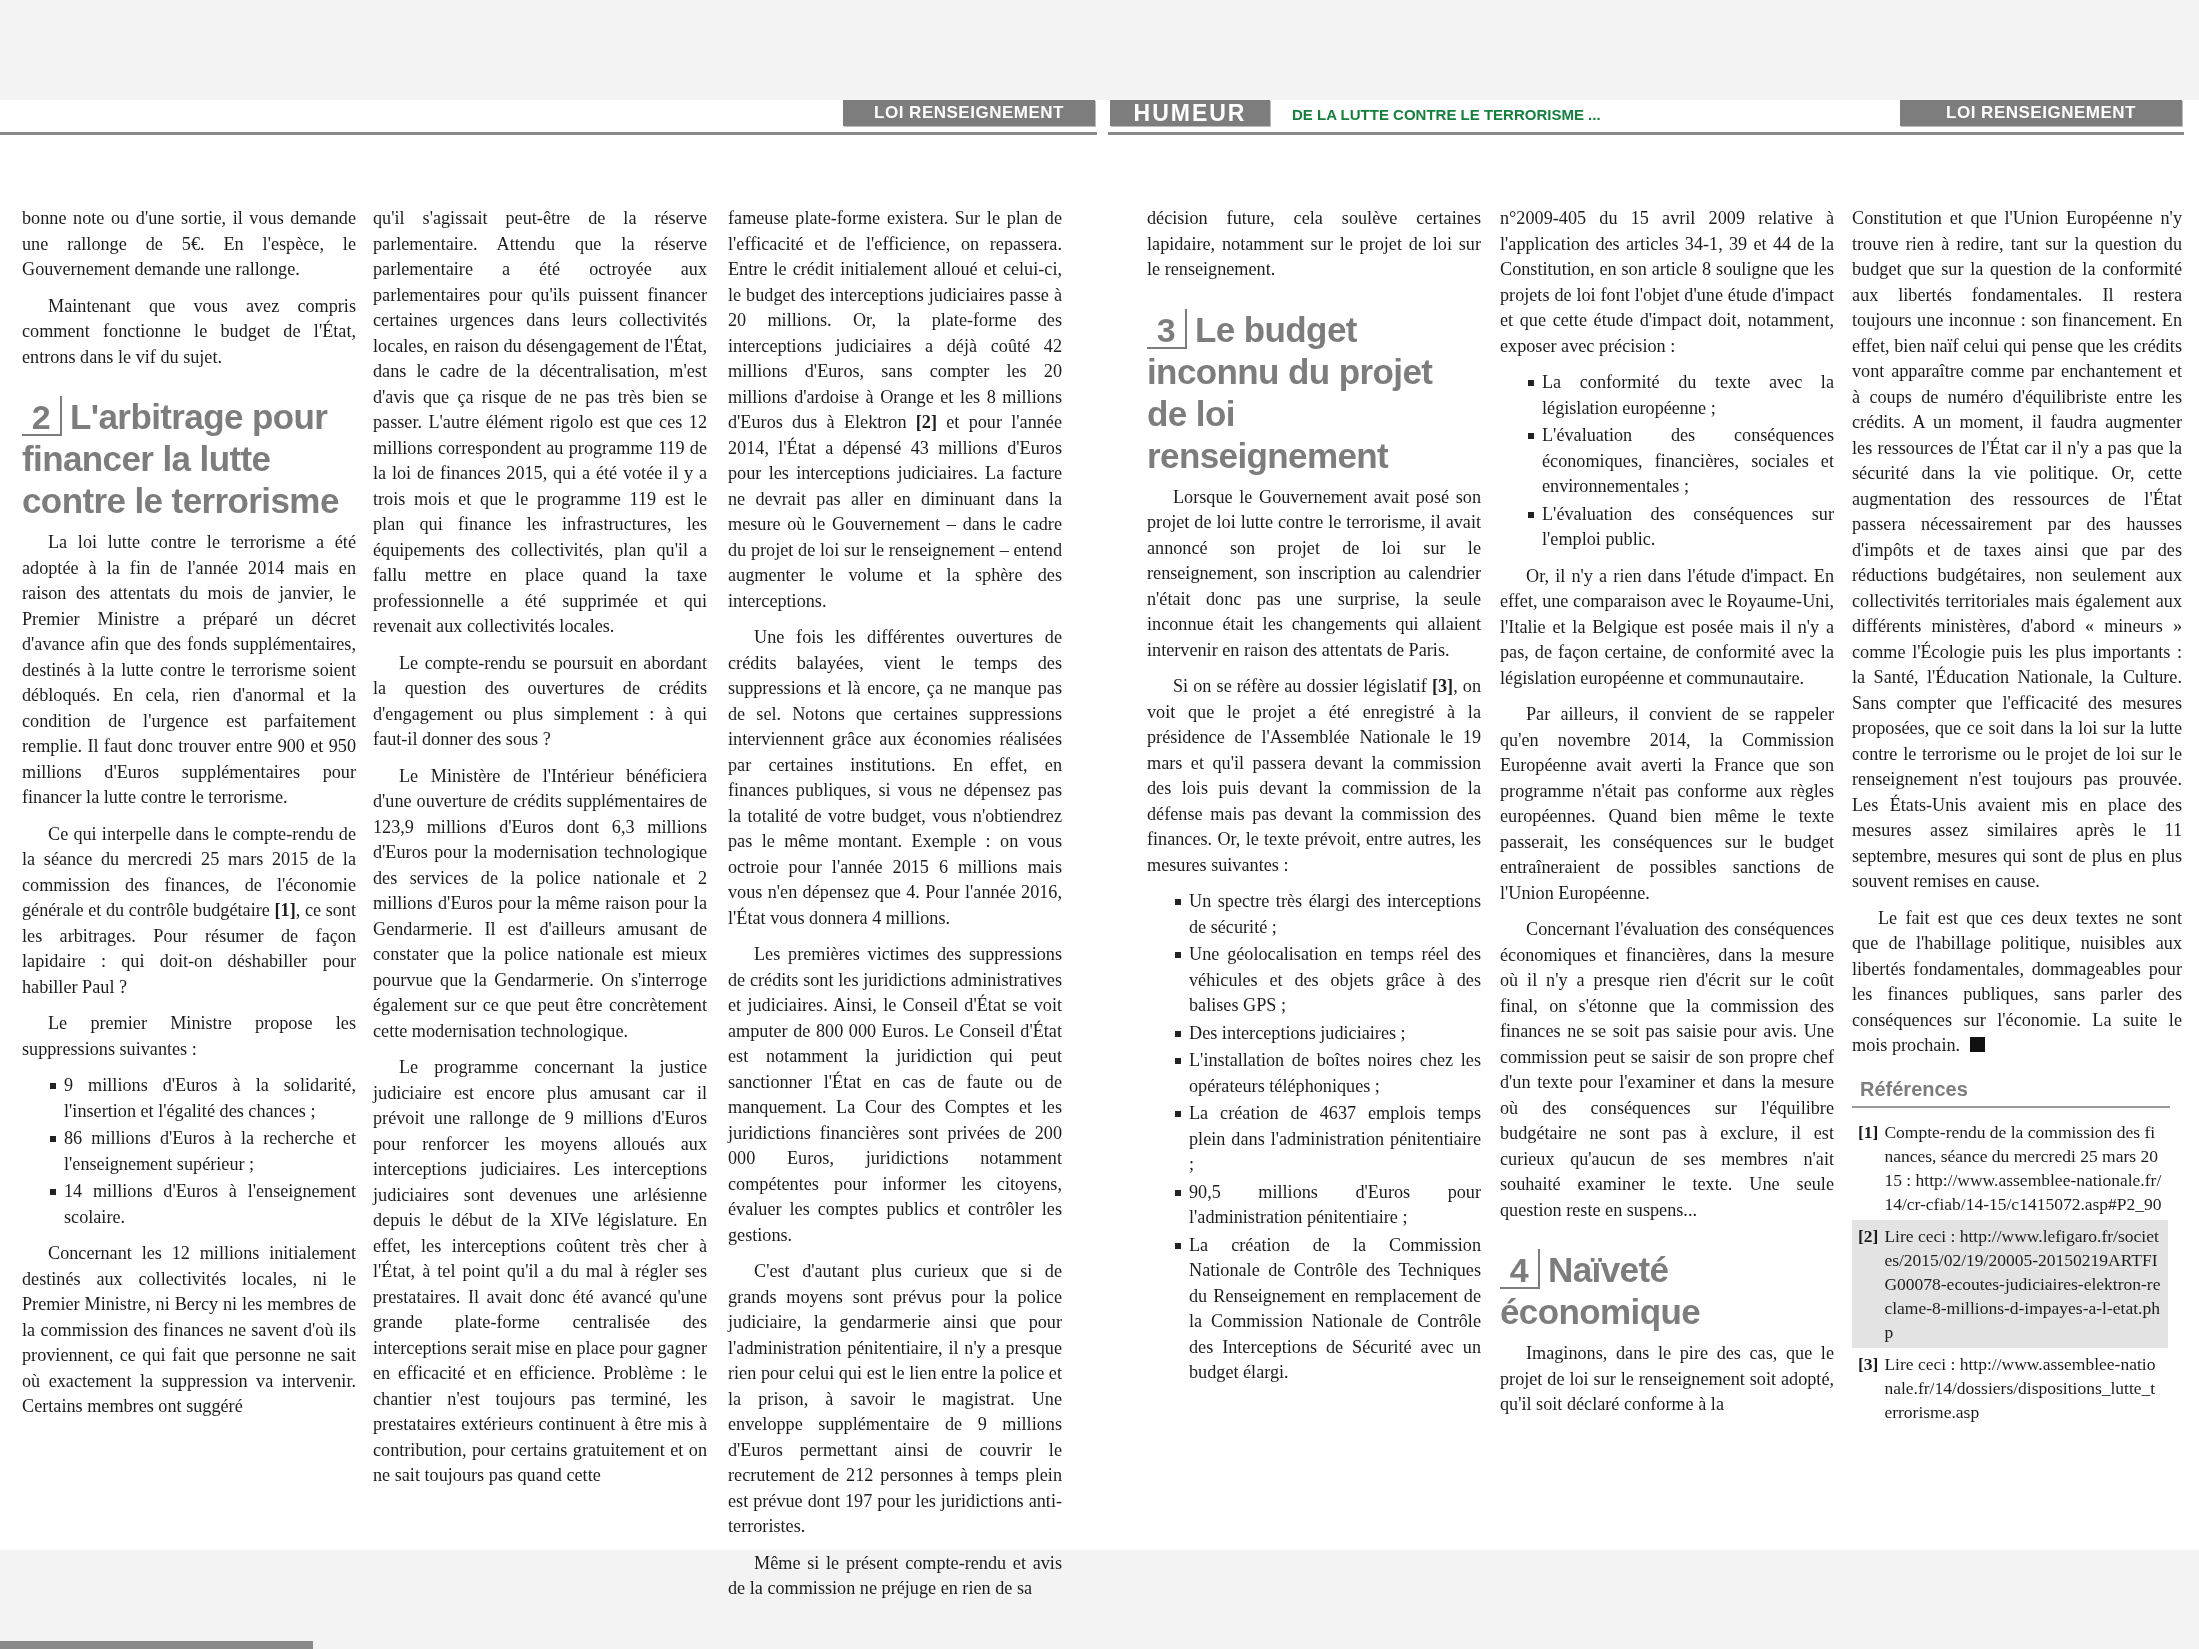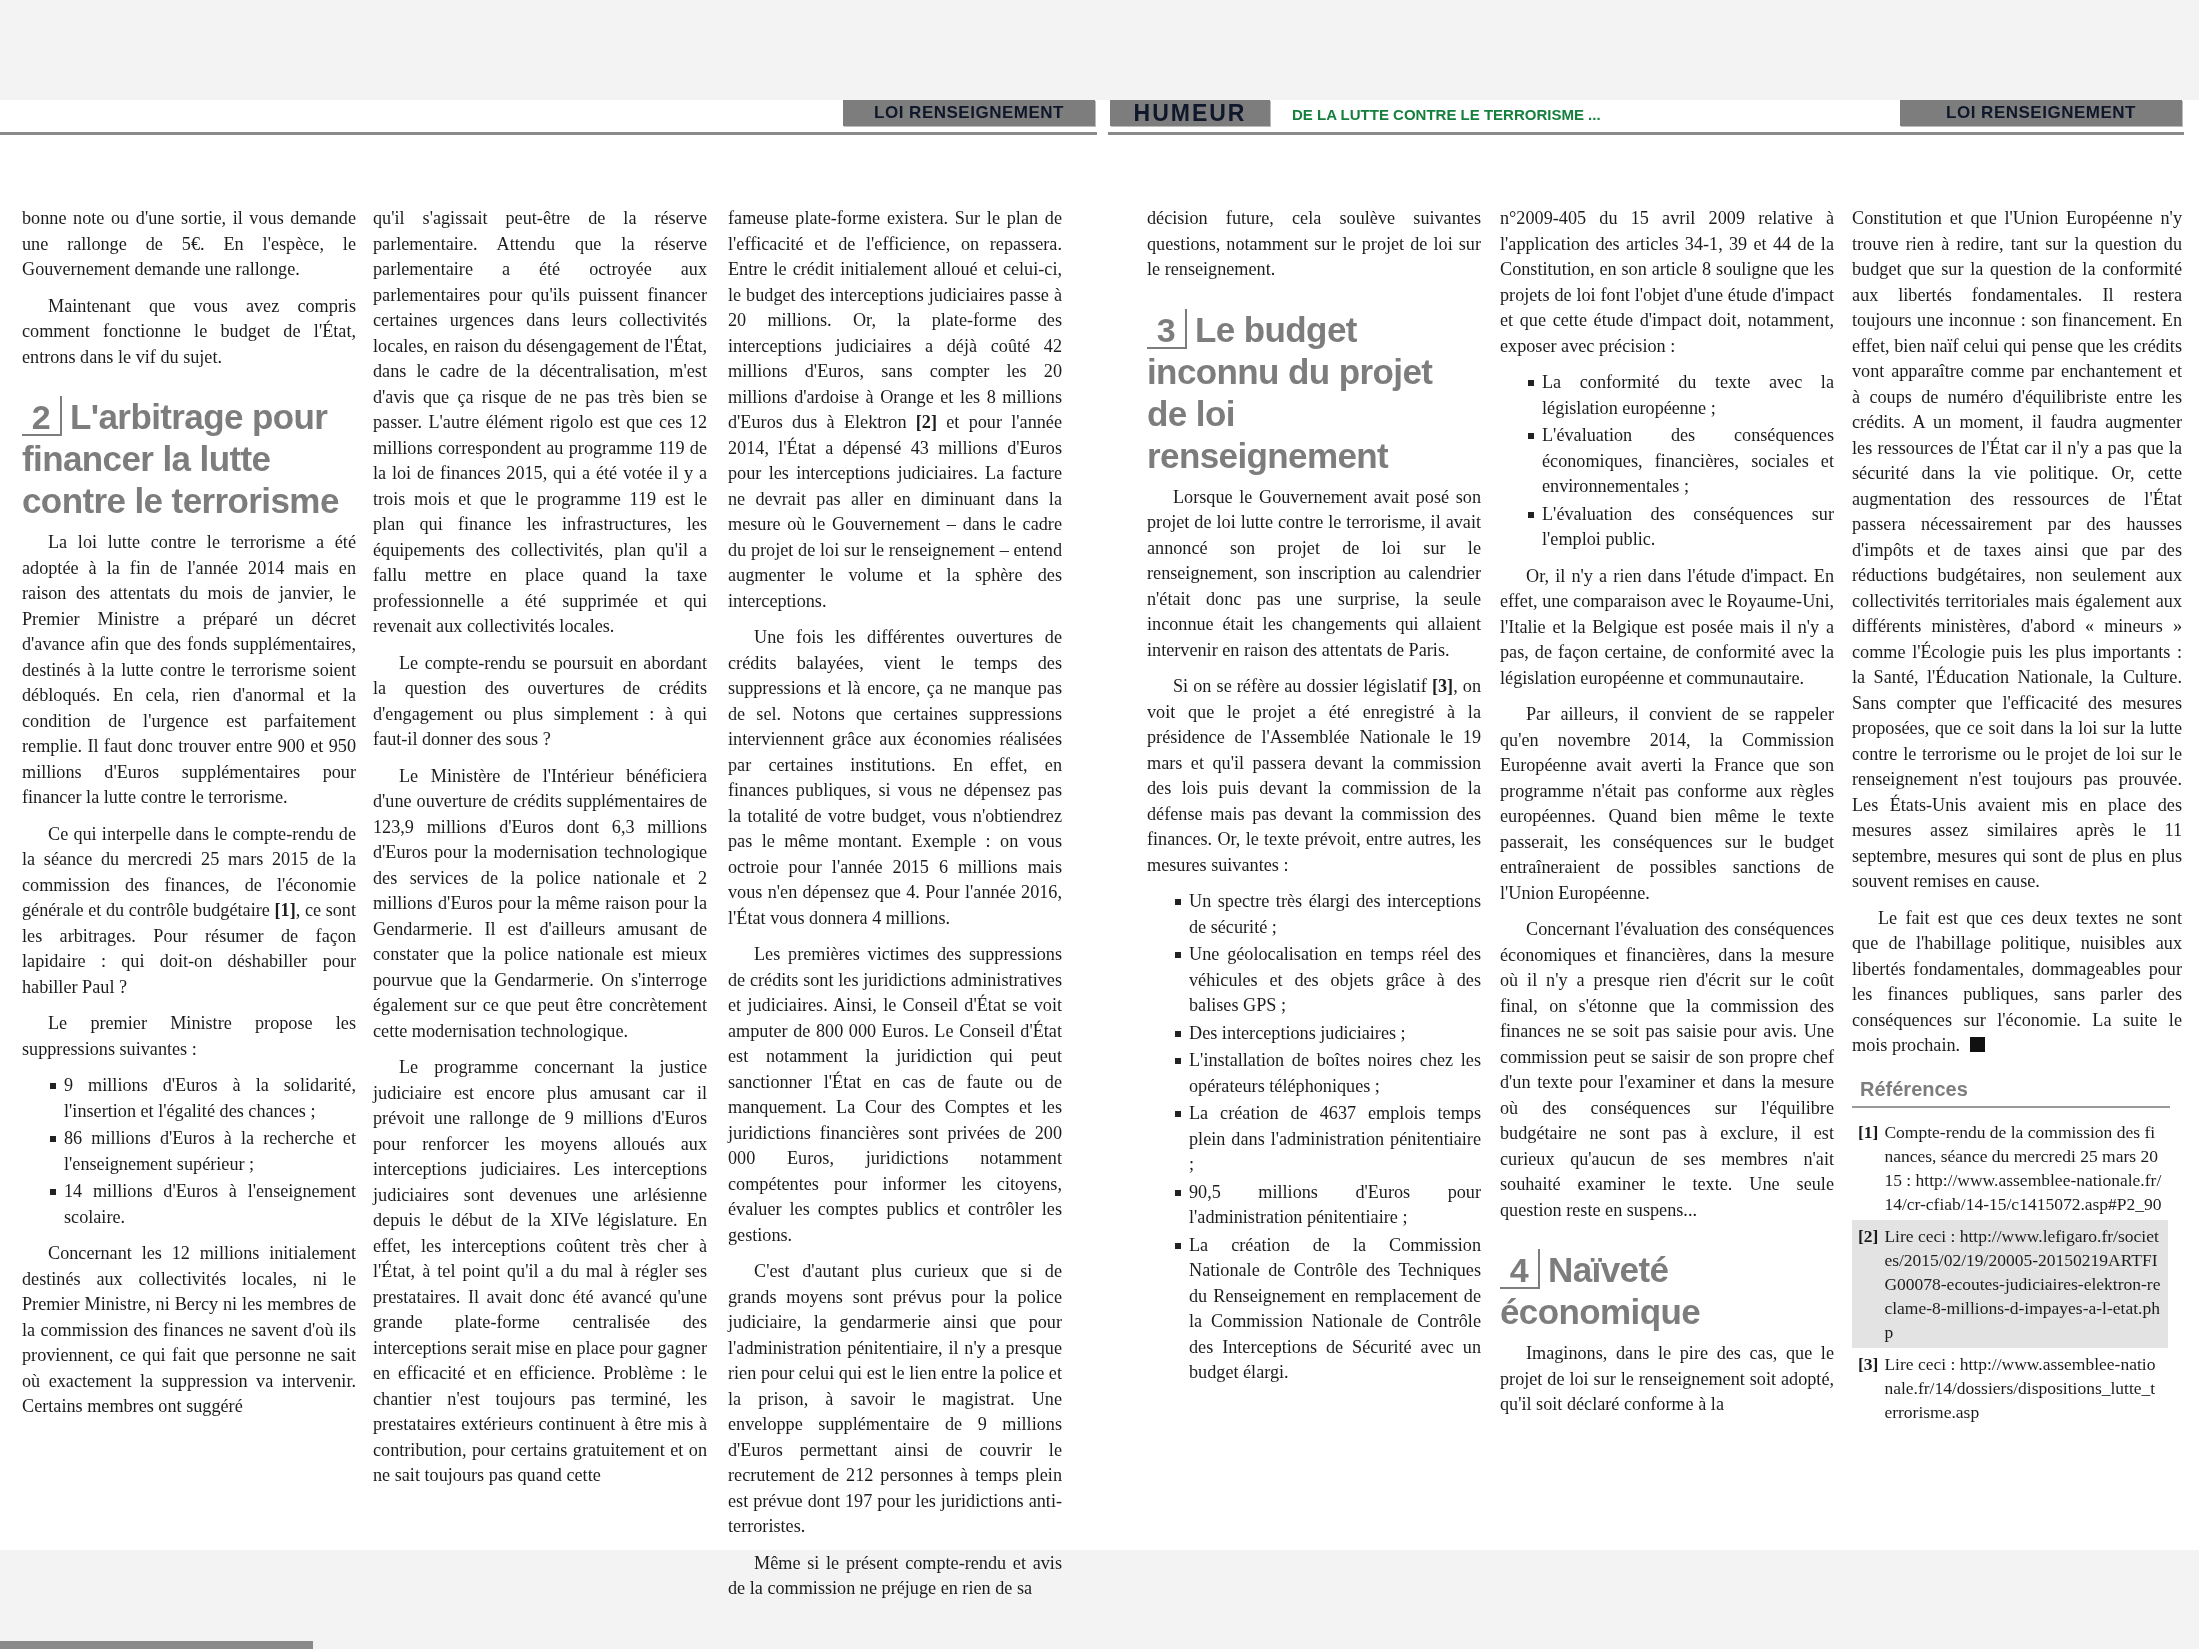--- a/index.html
+++ b/index.html
@@ -1,19 +1,19 @@
 <!DOCTYPE html>
 <html><head>
 <meta charset="utf-8">
 <style>
   html,body{margin:0;padding:0;}
   body{width:2199px;height:1649px;background:#f3f3f3;position:relative;overflow:hidden;
        font-family:"Liberation Serif","DejaVu Serif",serif;color:#1c1c1c;}
   .page{position:absolute;left:0;top:100px;width:2199px;height:1450px;background:#fff;}
-  .tag{position:absolute;top:100px;height:26px;background:#7d7d7d;color:#0f172a;
+  .tag{position:absolute;top:100px;height:26px;background:#7d7d7d;color:#ffffff;
        font-family:"Liberation Sans","DejaVu Sans",sans-serif;font-weight:bold;font-size:17px;
        line-height:26px;text-align:center;letter-spacing:0.5px;box-shadow:1px 1px 0 #bbb;}
   .tag.humeur{font-size:23px;letter-spacing:2px;}
   .kicker{position:absolute;top:100px;height:26px;line-height:30px;font-family:"Liberation Sans","DejaVu Sans",sans-serif;
        font-size:15px;font-weight:bold;color:#15803d;}
   .rule{position:absolute;top:132px;height:3px;background:#8a8a8a;}
   .col{position:absolute;top:206px;width:334px;font-size:18.2px;line-height:25.5px;text-align:justify;hyphens:manual;}
   .col p{margin:0 0 11px 0;text-indent:26px;}
   .col p.cont{text-indent:0;}
   .col ul{margin:0 0 11px 0;padding:0 0 0 28px;list-style:none;}
@@ -72,21 +72,21 @@
 
 <div class="col" style="left:728px;">
   <p class="cont"><span>fameuse plate-forme existera. Sur le plan de l'efficacité et de l'efficience, on repassera. Entre le crédit initialement alloué et celui-ci, le budget des interceptions judiciaires passe à 20 millions. Or, la plate-forme des interceptions judiciaires a déjà coûté 42 millions d'Euros, sans compter les 20 millions d'ardoise à Orange et les 8 millions d'Euros dus à Elektron </span><span class="cite">[2]</span><span> et pour l'année 2014, l'État a dépensé 43 millions d'Euros pour les interceptions judiciaires. La facture ne devrait pas aller en diminuant dans la mesure où le Gouvernement – dans le cadre du projet de loi sur le renseignement – entend augmenter le volume et la sphère des interceptions.</span></p>
   <p>Une fois les différentes ouvertures de crédits balayées, vient le temps des suppressions et là encore, ça ne manque pas de sel. Notons que certaines suppressions interviennent grâce aux économies réalisées par certaines institutions. En effet, en finances publiques, si vous ne dépensez pas la totalité de votre budget, vous n'obtiendrez pas le même montant. Exemple : on vous octroie pour l'année 2015 6 millions mais vous n'en dépensez que 4. Pour l'année 2016, l'État vous donnera 4 millions.</p>
   <p>Les premières victimes des suppressions de crédits sont les juridictions administratives et judiciaires. Ainsi, le Conseil d'État se voit amputer de 800 000 Euros. Le Conseil d'État est notamment la juridiction qui peut sanctionner l'État en cas de faute ou de manquement. La Cour des Comptes et les juridictions financières sont privées de 200 000 Euros, juridictions notamment compétentes pour informer les citoyens, évaluer les comptes publics et contrôler les gestions.</p>
   <p>C'est d'autant plus curieux que si de grands moyens sont prévus pour la police judiciaire, la gendarmerie ainsi que pour l'administration pénitentiaire, il n'y a presque rien pour celui qui est le lien entre la police et la prison, à savoir le magistrat. Une enveloppe supplémentaire de 9 millions d'Euros permettant ainsi de couvrir le recrutement de 212 personnes à temps plein est prévue dont 197 pour les juridictions anti-terroristes.</p>
   <p>Même si le présent compte-rendu et avis de la commission ne préjuge en rien de sa</p>
 </div>
 
 <div class="col" style="left:1147px;">
-  <p class="cont">décision future, cela soulève suivantes questions, notamment sur le projet de loi sur le renseignement.</p>
+  <p class="cont">décision future, cela soulève certaines lapidaire, notamment sur le projet de loi sur le renseignement.</p>
   <div class="sect">
     <span class="num">3</span><span>Le budget inconnu du projet de loi renseignement</span>
   </div>
   <p>Lorsque le Gouvernement avait posé son projet de loi lutte contre le terrorisme, il avait annoncé son projet de loi sur le renseignement, son inscription au calendrier n'était donc pas une surprise, la seule inconnue était les changements qui allaient intervenir en raison des attentats de Paris.</p>
   <p><span>Si on se réfère au dossier législatif </span><span class="cite">[3]</span><span>, on voit que le projet a été enregistré à la présidence de l'Assemblée Nationale le 19 mars et qu'il passera devant la commission des lois puis devant la commission de la défense mais pas devant la commission des finances. Or, le texte prévoit, entre autres, les mesures suivantes :</span></p>
   <ul>
     <li>Un spectre très élargi des interceptions de sécurité ;</li>
     <li>Une géolocalisation en temps réel des véhicules et des objets grâce à des balises GPS ;</li>
     <li>Des interceptions judiciaires ;</li>
     <li>L'installation de boîtes noires chez les opérateurs téléphoniques ;</li>

